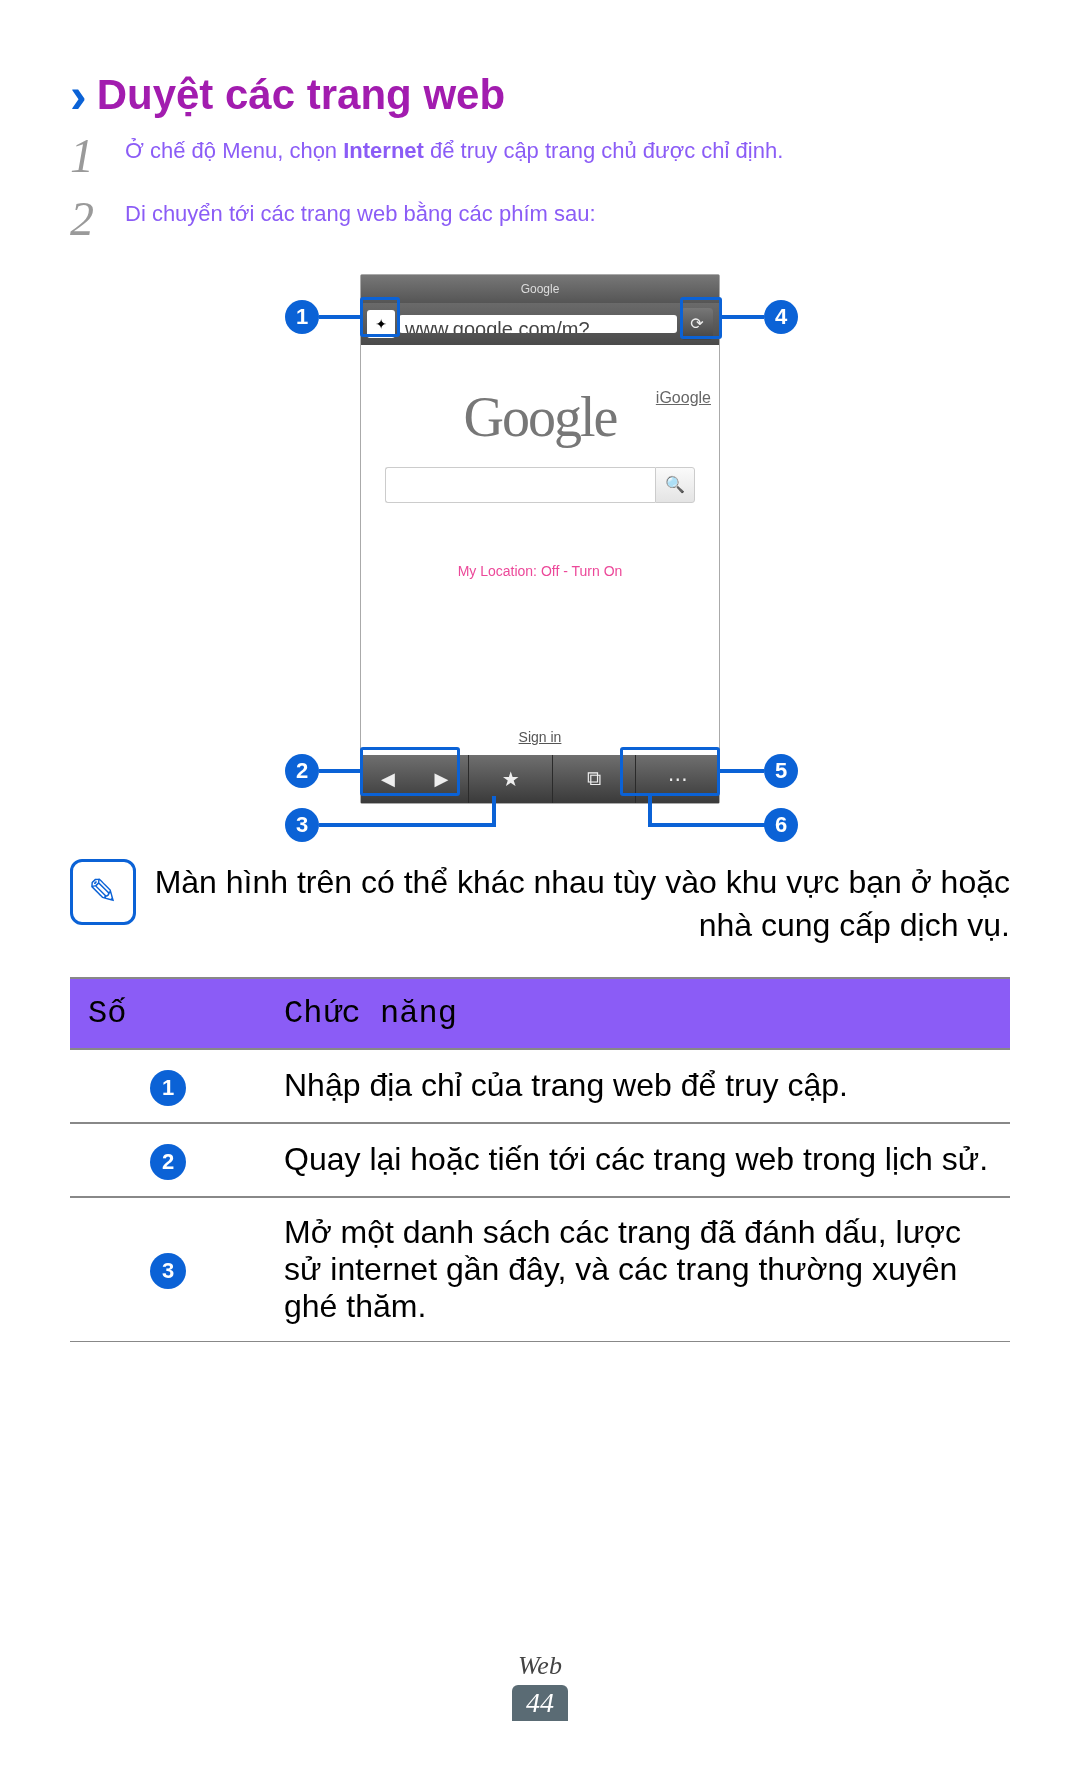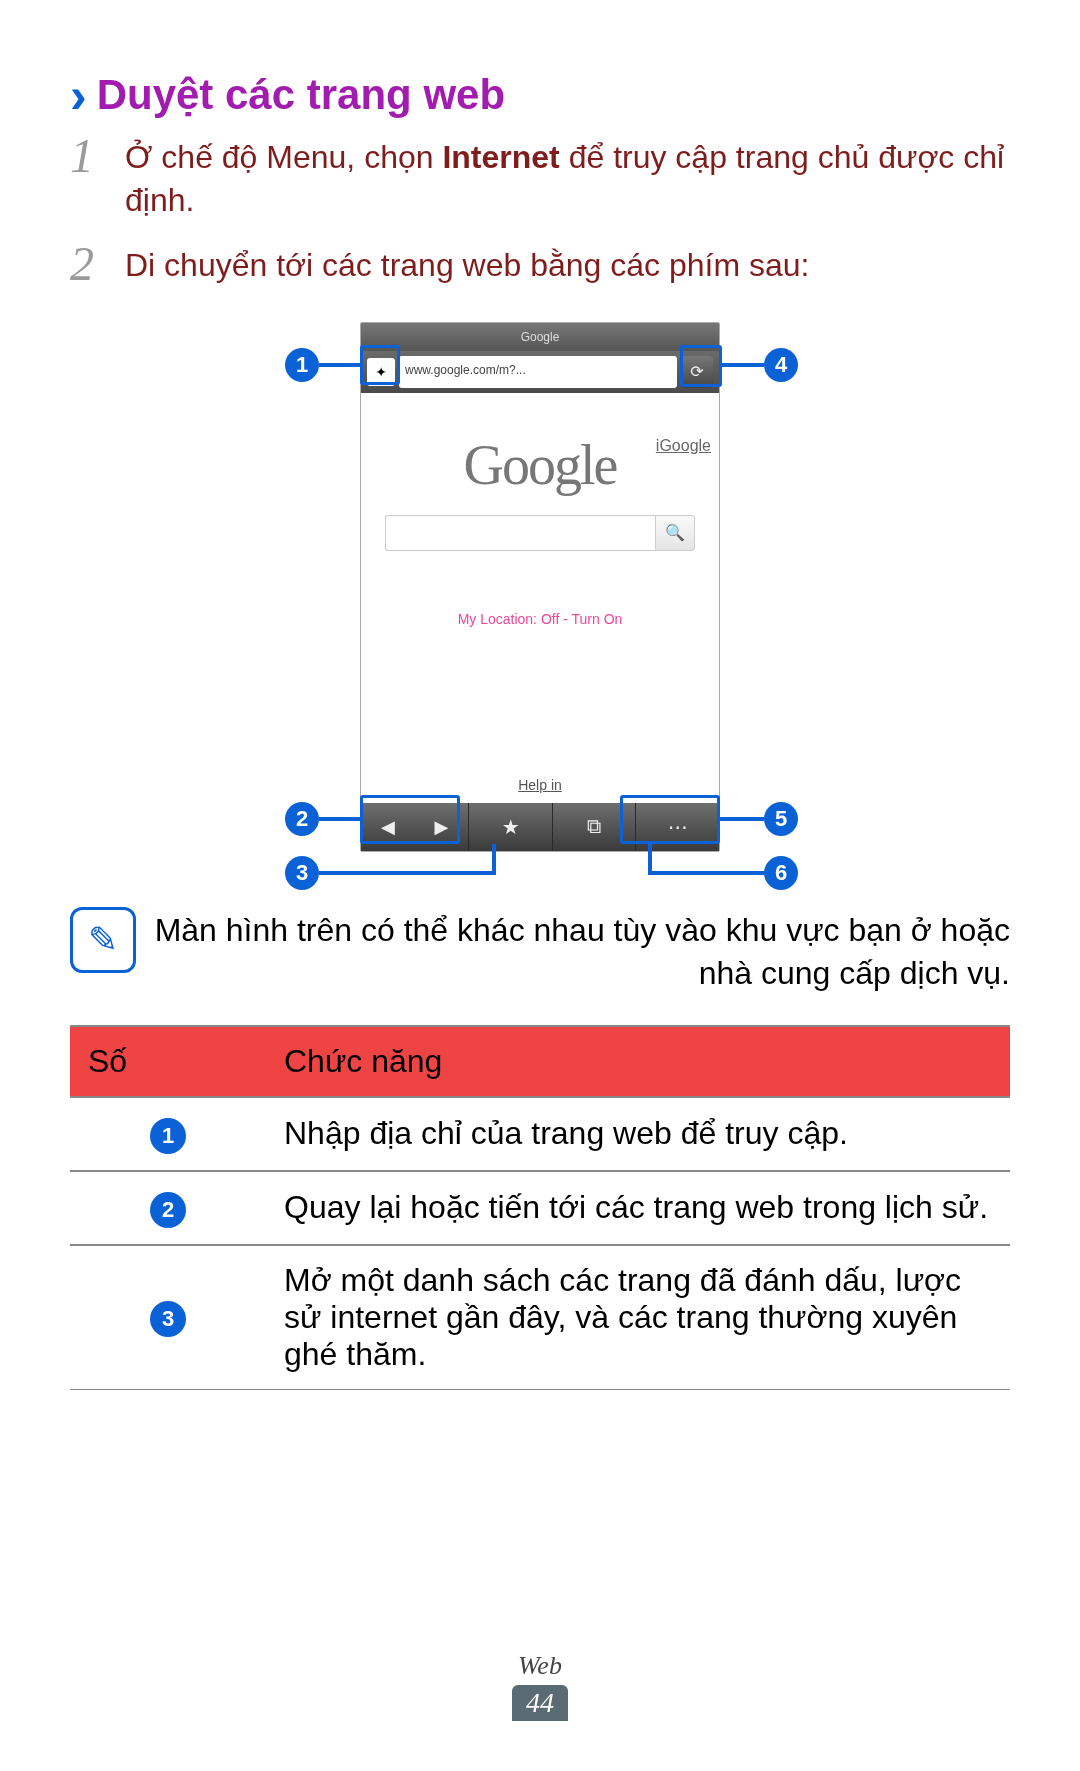--- a/index.html
+++ b/index.html
@@ -40,22 +40,22 @@
   .stepnum {
     font-family: Georgia, "Times New Roman", serif;
     font-style: italic;
     font-size: 48px;
     color: #9a9a9a;
     width: 55px;
     flex-shrink: 0;
     line-height: 1.1;
   }
   .steptext {
-    font-size: 32px;
-    color: #7f1d1d;
+    font-size: 22px;
+    color: #8b5cf6;
     line-height: 1.35;
     padding-top: 6px;
   }
   .steptext p { margin: 0 0 6px 0; }
 
   .phone-wrap {
     display: flex;
     justify-content: center;
     margin: 20px 0 10px 0;
   }
@@ -97,24 +97,24 @@
   .addr-icon {
     width: 28px;
     height: 28px;
     background: #fff;
     border-radius: 3px;
     display:flex;align-items:center;justify-content:center;
     font-size:14px;
   }
   .addr-input {
     flex: 1;
-    height: 32px;
+    height: 18px;
     background: #fff;
     border-radius: 3px;
-    font-size: 12px;
+    font-size: 20px;
     color: #444;
     line-height: 28px;
     padding: 0 6px;
     white-space: nowrap;
     overflow: hidden;
   }
   .addr-refresh {
     width: 32px;
     height: 32px;
     background: linear-gradient(#777,#444);
@@ -264,22 +264,23 @@
   }
   table.func th, table.func td {
     border-top:2px solid #888;
     border-bottom:1px solid #888;
     padding: 16px 18px;
     font-size: 32px;
     text-align:left;
     vertical-align: middle;
   }
   table.func th {
-    background:#ef4444;
+    background:#8b5cf6;
     font-weight:400;
+    font-family:Liberation Mono, monospace;
   }
   table.func td.num {
     width:160px;
     text-align:center;
   }
   .circ {
     display:inline-flex;
     width:36px;height:36px;
     border-radius:50%;
     background:#0b62d6;
@@ -347,21 +348,21 @@
           <div class="addr-refresh">⟳</div>
         </div>
         <div class="content-area">
           <span class="igoogle">iGoogle</span>
           <div class="glogo">Google</div>
           <div class="searchbar">
             <div class="search-input"></div>
             <div class="search-btn">🔍</div>
           </div>
           <div class="myloc">My Location: Off - Turn On</div>
-          <div class="signin">Help in</div>
+          <div class="signin">Sign in</div>
           <div class="footline">iGoogle   Settings   Help</div>
         </div>
         <div class="bottombar">
           <div class="bb-btn bb-nav">
             <div class="bb-half">◀</div>
             <div class="bb-half">▶</div>
           </div>
           <div class="bb-btn">★</div>
           <div class="bb-btn">⧉</div>
           <div class="bb-btn">⋯</div>

